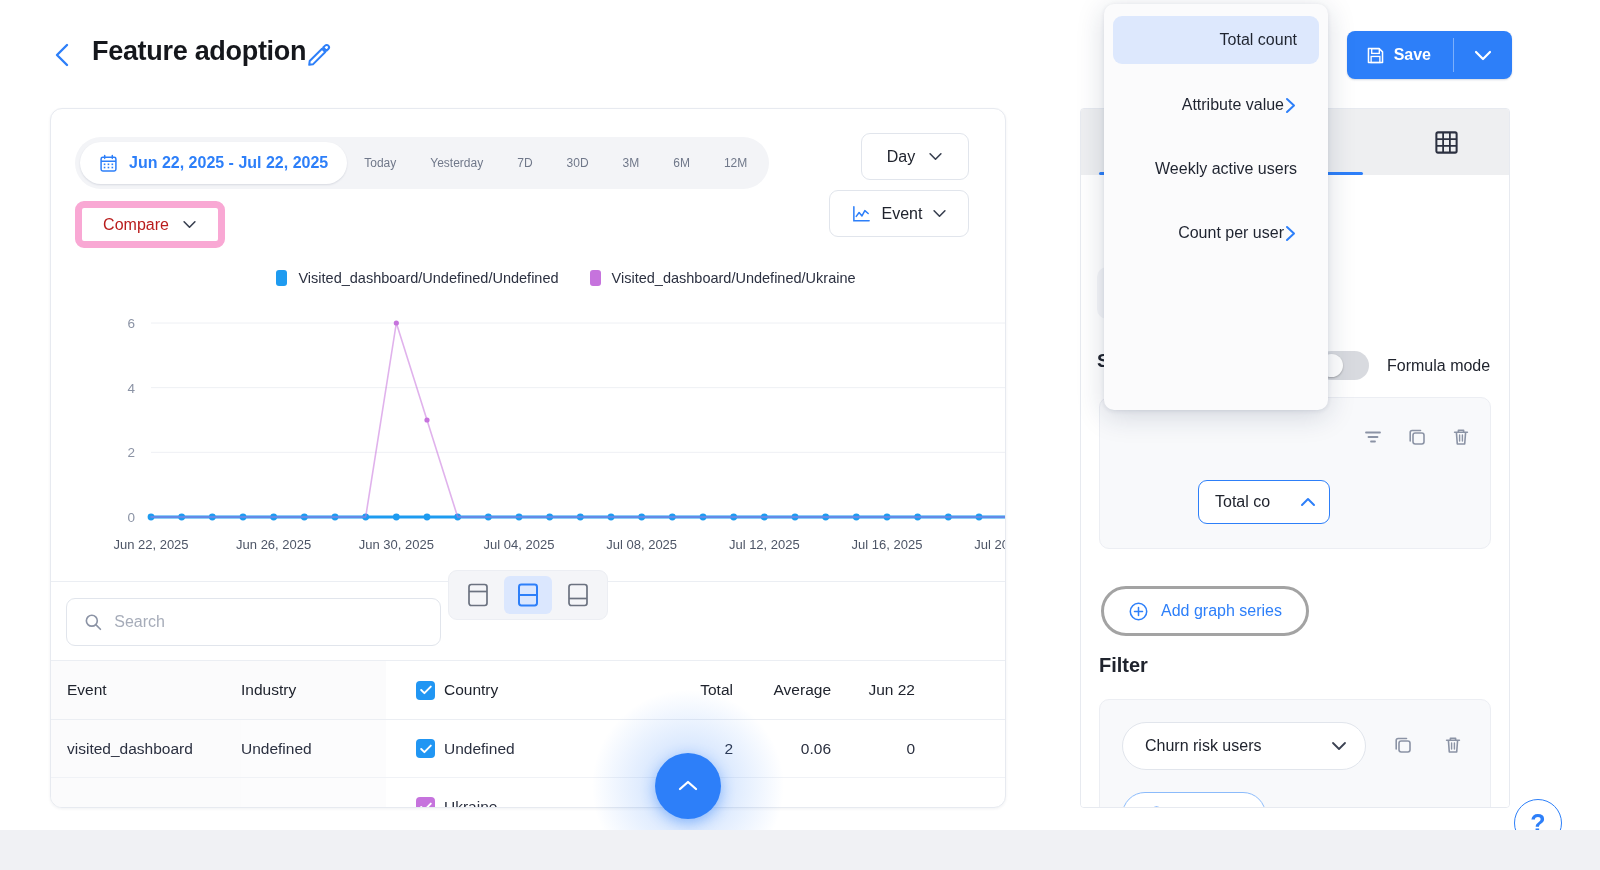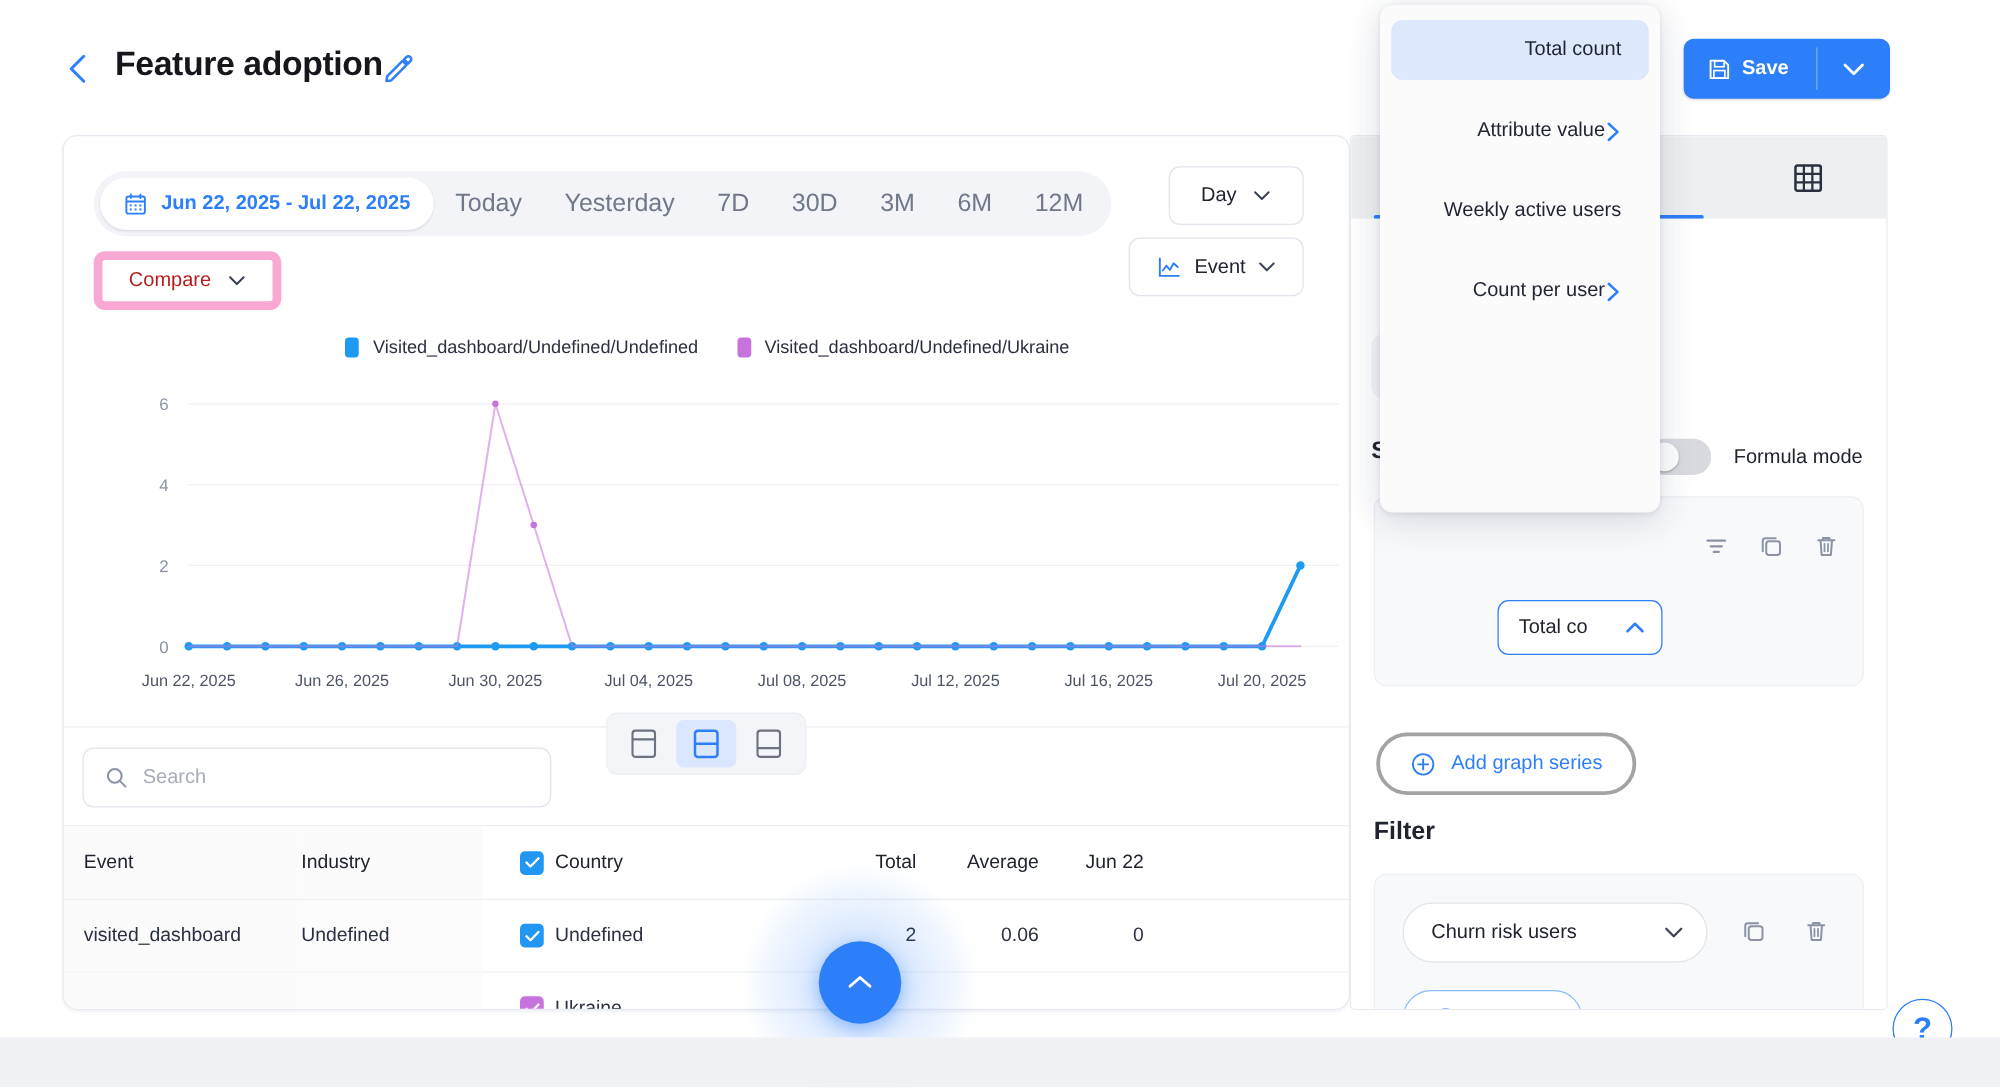--- a/index.html
+++ b/index.html
@@ -33,38 +33,38 @@
   }
   .save-main {
     display:flex; align-items:center; gap:9px; padding:0 22px 0 19px;
     color:#fff; font-size:16px; font-weight:600; cursor:pointer;
   }
   .save-divider { width:1px; background:rgba(255,255,255,.38); margin:7px 0; }
   .save-caret { width:58px; display:flex; align-items:center; justify-content:center; cursor:pointer; }
 
   
   .left-card {
-    position:absolute; left:50px; top:108px; width:1030px; height:700px;
+    position:absolute; left:50px; top:108px; width:956px; height:700px;
     background:#fff; border:1px solid #e7eaf0; border-radius:12px;
     box-shadow:0 1px 3px rgba(20,35,70,.06); overflow:hidden;
   }
 
   .range-bar {
     position:absolute; left:24px; top:28px; height:52px;
     display:flex; align-items:center; background:#f3f4f7; border-radius:26px; padding:5px;
   }
   .range-pill {
     display:flex; align-items:center; gap:11px; height:42px; padding:0 19px;
     background:#fff; border-radius:21px; box-shadow:0 1px 2px rgba(20,35,70,.12);
     cursor:pointer;
   }
   .range-pill-text { color:#2d7ff9; font-size:16px; font-weight:600; white-space:nowrap; }
   .range-opt {
     padding:0 17px; height:42px; display:flex; align-items:center;
-    color:#70788a; font-size:20px; cursor:pointer; white-space:nowrap;
+    color:#70788a; font-size:12px; cursor:pointer; white-space:nowrap;
   }
 
   .compare-btn {
     position:absolute; left:24px; top:92px; height:47px; min-width:150px;
     border:7px solid #f9a8d4; border-radius:9px; background:#fff;
     display:flex; align-items:center; justify-content:center; gap:13px;
     padding:0 18px; font-size:16px; color:#b91c1c; cursor:pointer;
   }
 
   .gran-btn {

